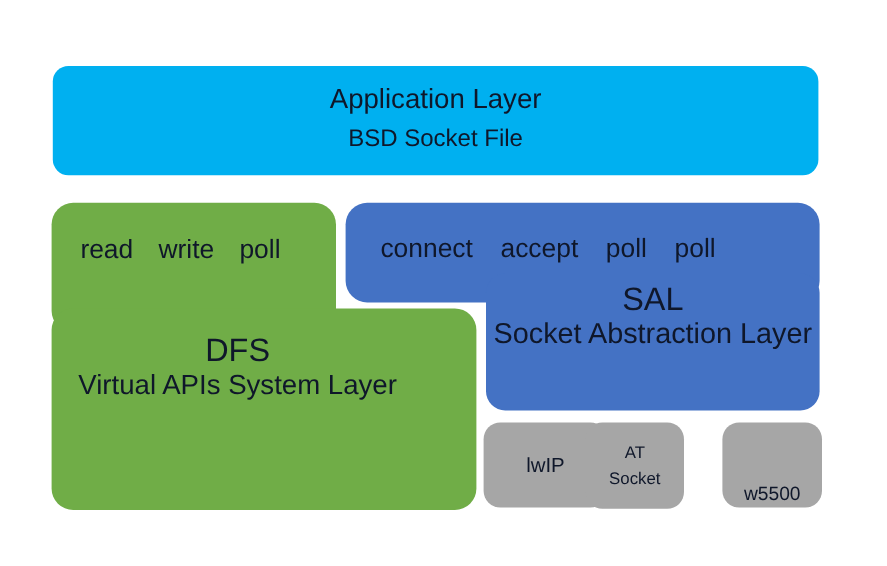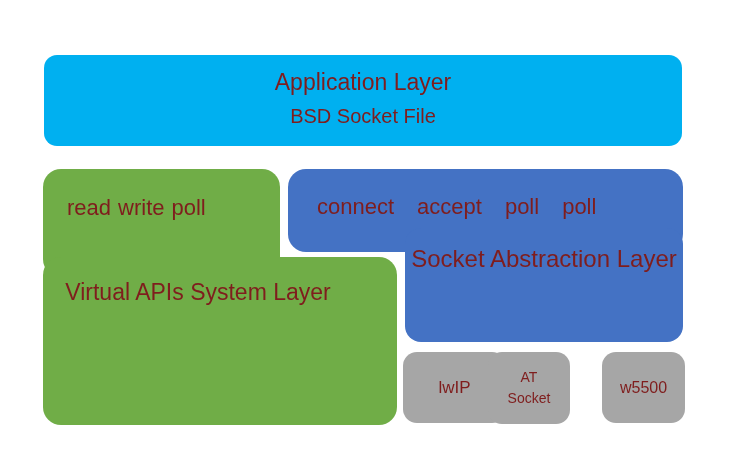--- a/index.html
+++ b/index.html
@@ -1,18 +1,18 @@
 <!DOCTYPE html>
 <html><head>
 <meta charset="utf-8">
 <style>
   html,body { margin:0; padding:0; background:#ffffff; }
   .canvas {
     position:relative; width:739px; height:472px; background:#ffffff;
-    font-family:"Liberation Sans", sans-serif; color:#7f1d1d; overflow:hidden;
+    font-family:"Liberation Sans", sans-serif; color:#0f172a; overflow:hidden;
   }
   .abs { position:absolute; }
 
   
   .app-box {
     left:44px; top:55px; width:638px; height:91px;
     background:#00b0f0; border-radius:13px;
     display:flex; flex-direction:column; align-items:center;
     padding-top:13px; gap:6px; box-sizing:border-box;
   }
@@ -21,30 +21,30 @@
 
   
   .green-a { left:43px;  top:169px; width:237px; height:108px; background:#70ad47; border-radius:18px; }
   .green-b { left:43px;  top:257px; width:354px; height:168px; background:#70ad47; border-radius:18px; }
 
   
   .blue-c  { left:288px; top:169px; width:395px; height:83px;  background:#4472c4; border-radius:18px; }
   .blue-d  { left:405px; top:228px; width:278px; height:114px; background:#4472c4; border-radius:16px; }
 
   .api-row { display:flex; font-size:22px; line-height:23px; white-space:nowrap; }
-  .dfs-apis { left:67px;  top:196px; gap:7px; }
+  .dfs-apis { left:67px;  top:196px; gap:21px; }
   .sal-apis { left:317px; top:195px; gap:23px; }
 
   .title-block { text-align:center; }
   .dfs-title-block { left:43px;  top:278px; width:310px; }
   .sal-title-block { left:405px; top:234px; width:278px; }
   .dfs-title-block .layer-title { font-size:27px; line-height:28px; }
   .dfs-title-block .layer-sub   { font-size:23px; line-height:28px; }
   .sal-title-block .layer-title { font-size:27px; line-height:30px; }
-  .sal-title-block .layer-sub   { font-size:24px; line-height:30px; white-space:nowrap;margin-top:10px; }
+  .sal-title-block .layer-sub   { font-size:24px; line-height:30px; white-space:nowrap; }
 
   
   .stack {
     background:#a6a6a6; border-radius:14px;
     display:flex; align-items:center; justify-content:center; text-align:center;
   }
   .stack-0 { left:403px; top:352px; width:103px; height:71px; }
   .stack-1 { left:488px; top:352px; width:82px; height:72px; }
   .stack-2 { left:602px; top:352px; width:83px; height:71px; }
   .stack-0 .stack-label { font-size:17px; line-height:21px; }
@@ -74,30 +74,32 @@
   </div>
 
   <div class="abs api-row sal-apis">
     <span>connect</span>
     <span>accept</span>
     <span>poll</span>
     <span>poll</span>
   </div>
 
   <div class="abs title-block dfs-title-block">
+    <div class="layer-title">DFS</div>
     <div class="layer-sub">Virtual APIs System Layer</div>
   </div>
 
   <div class="abs title-block sal-title-block">
+    <div class="layer-title">SAL</div>
     <div class="layer-sub">Socket Abstraction Layer</div>
   </div>
 
   <div class="abs stack stack-0" style="background: rgb(166, 166, 166);">
     <span class="stack-label">lwIP</span>
   </div>
   <div class="abs stack stack-1" style="background: rgb(166, 166, 166);">
     <span class="stack-label">AT Socket</span>
   </div>
-  <div class="abs stack stack-2" style="background: rgb(166, 166, 166);">
+  <div class="abs stack stack-2" style="background: rgb(166, 166, 166); align-items: flex-end;">
     <span class="stack-label">w5500</span>
   </div>
 
 </div>
 
 </body></html>

